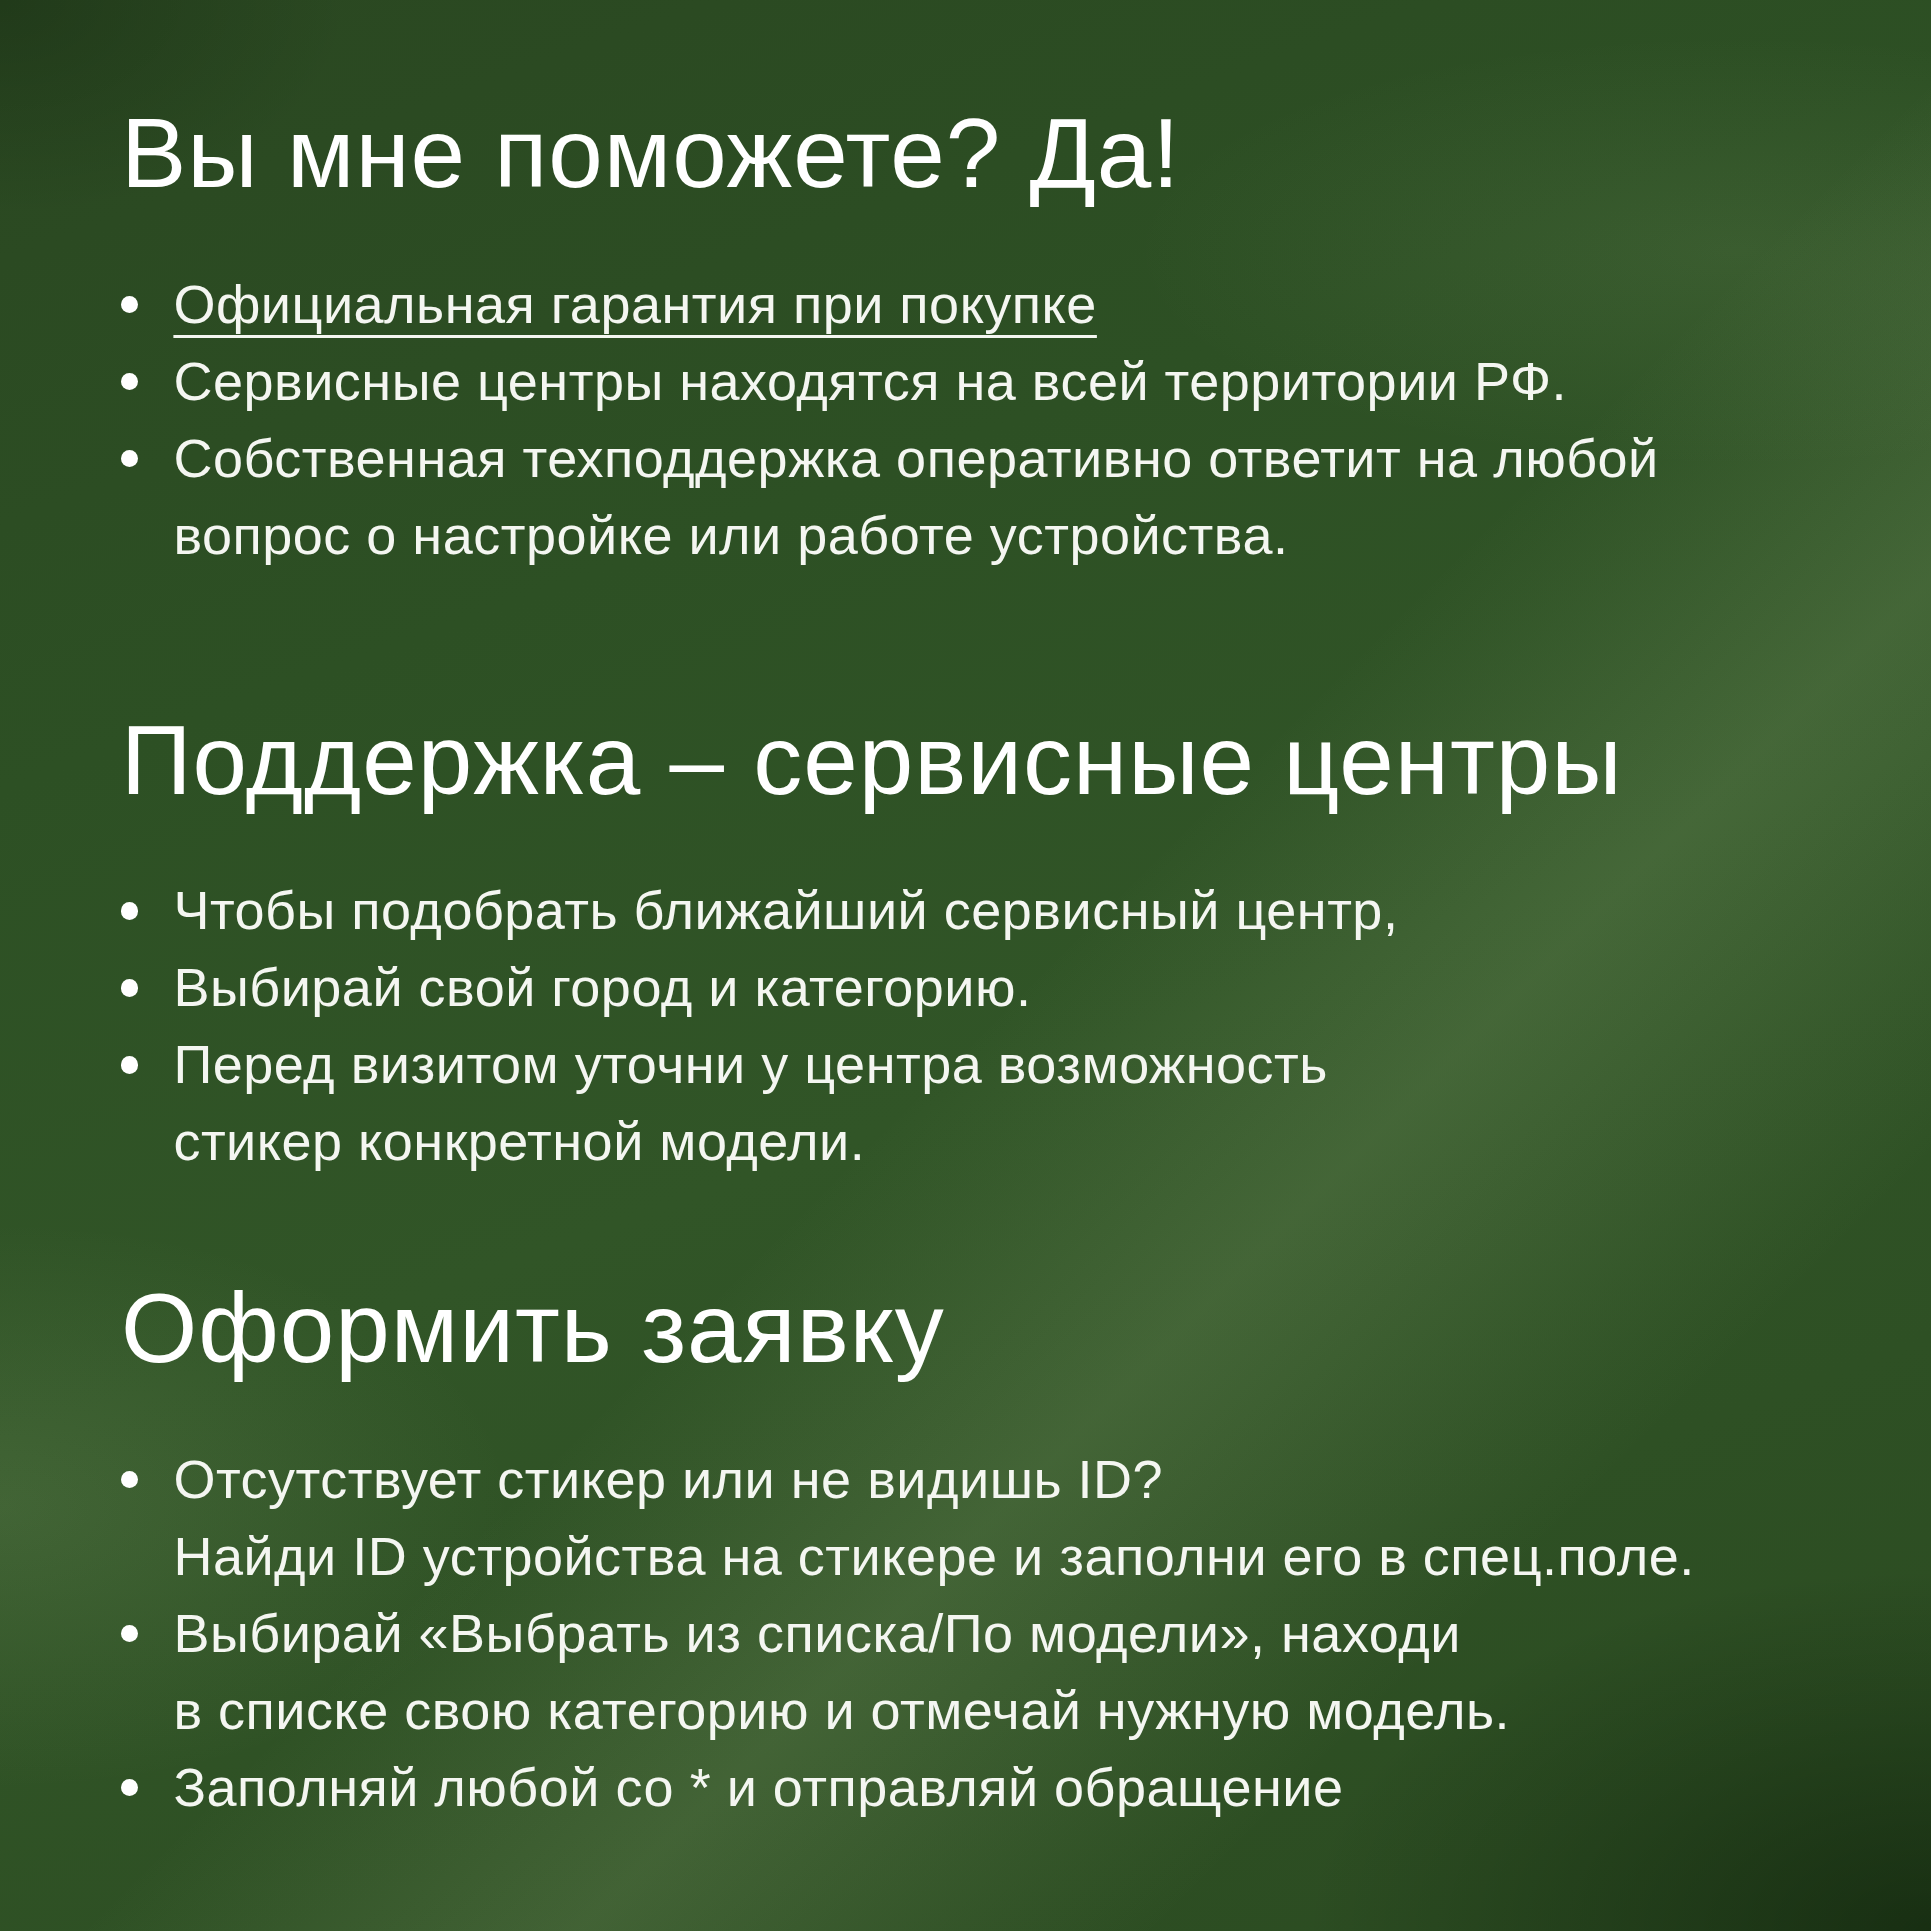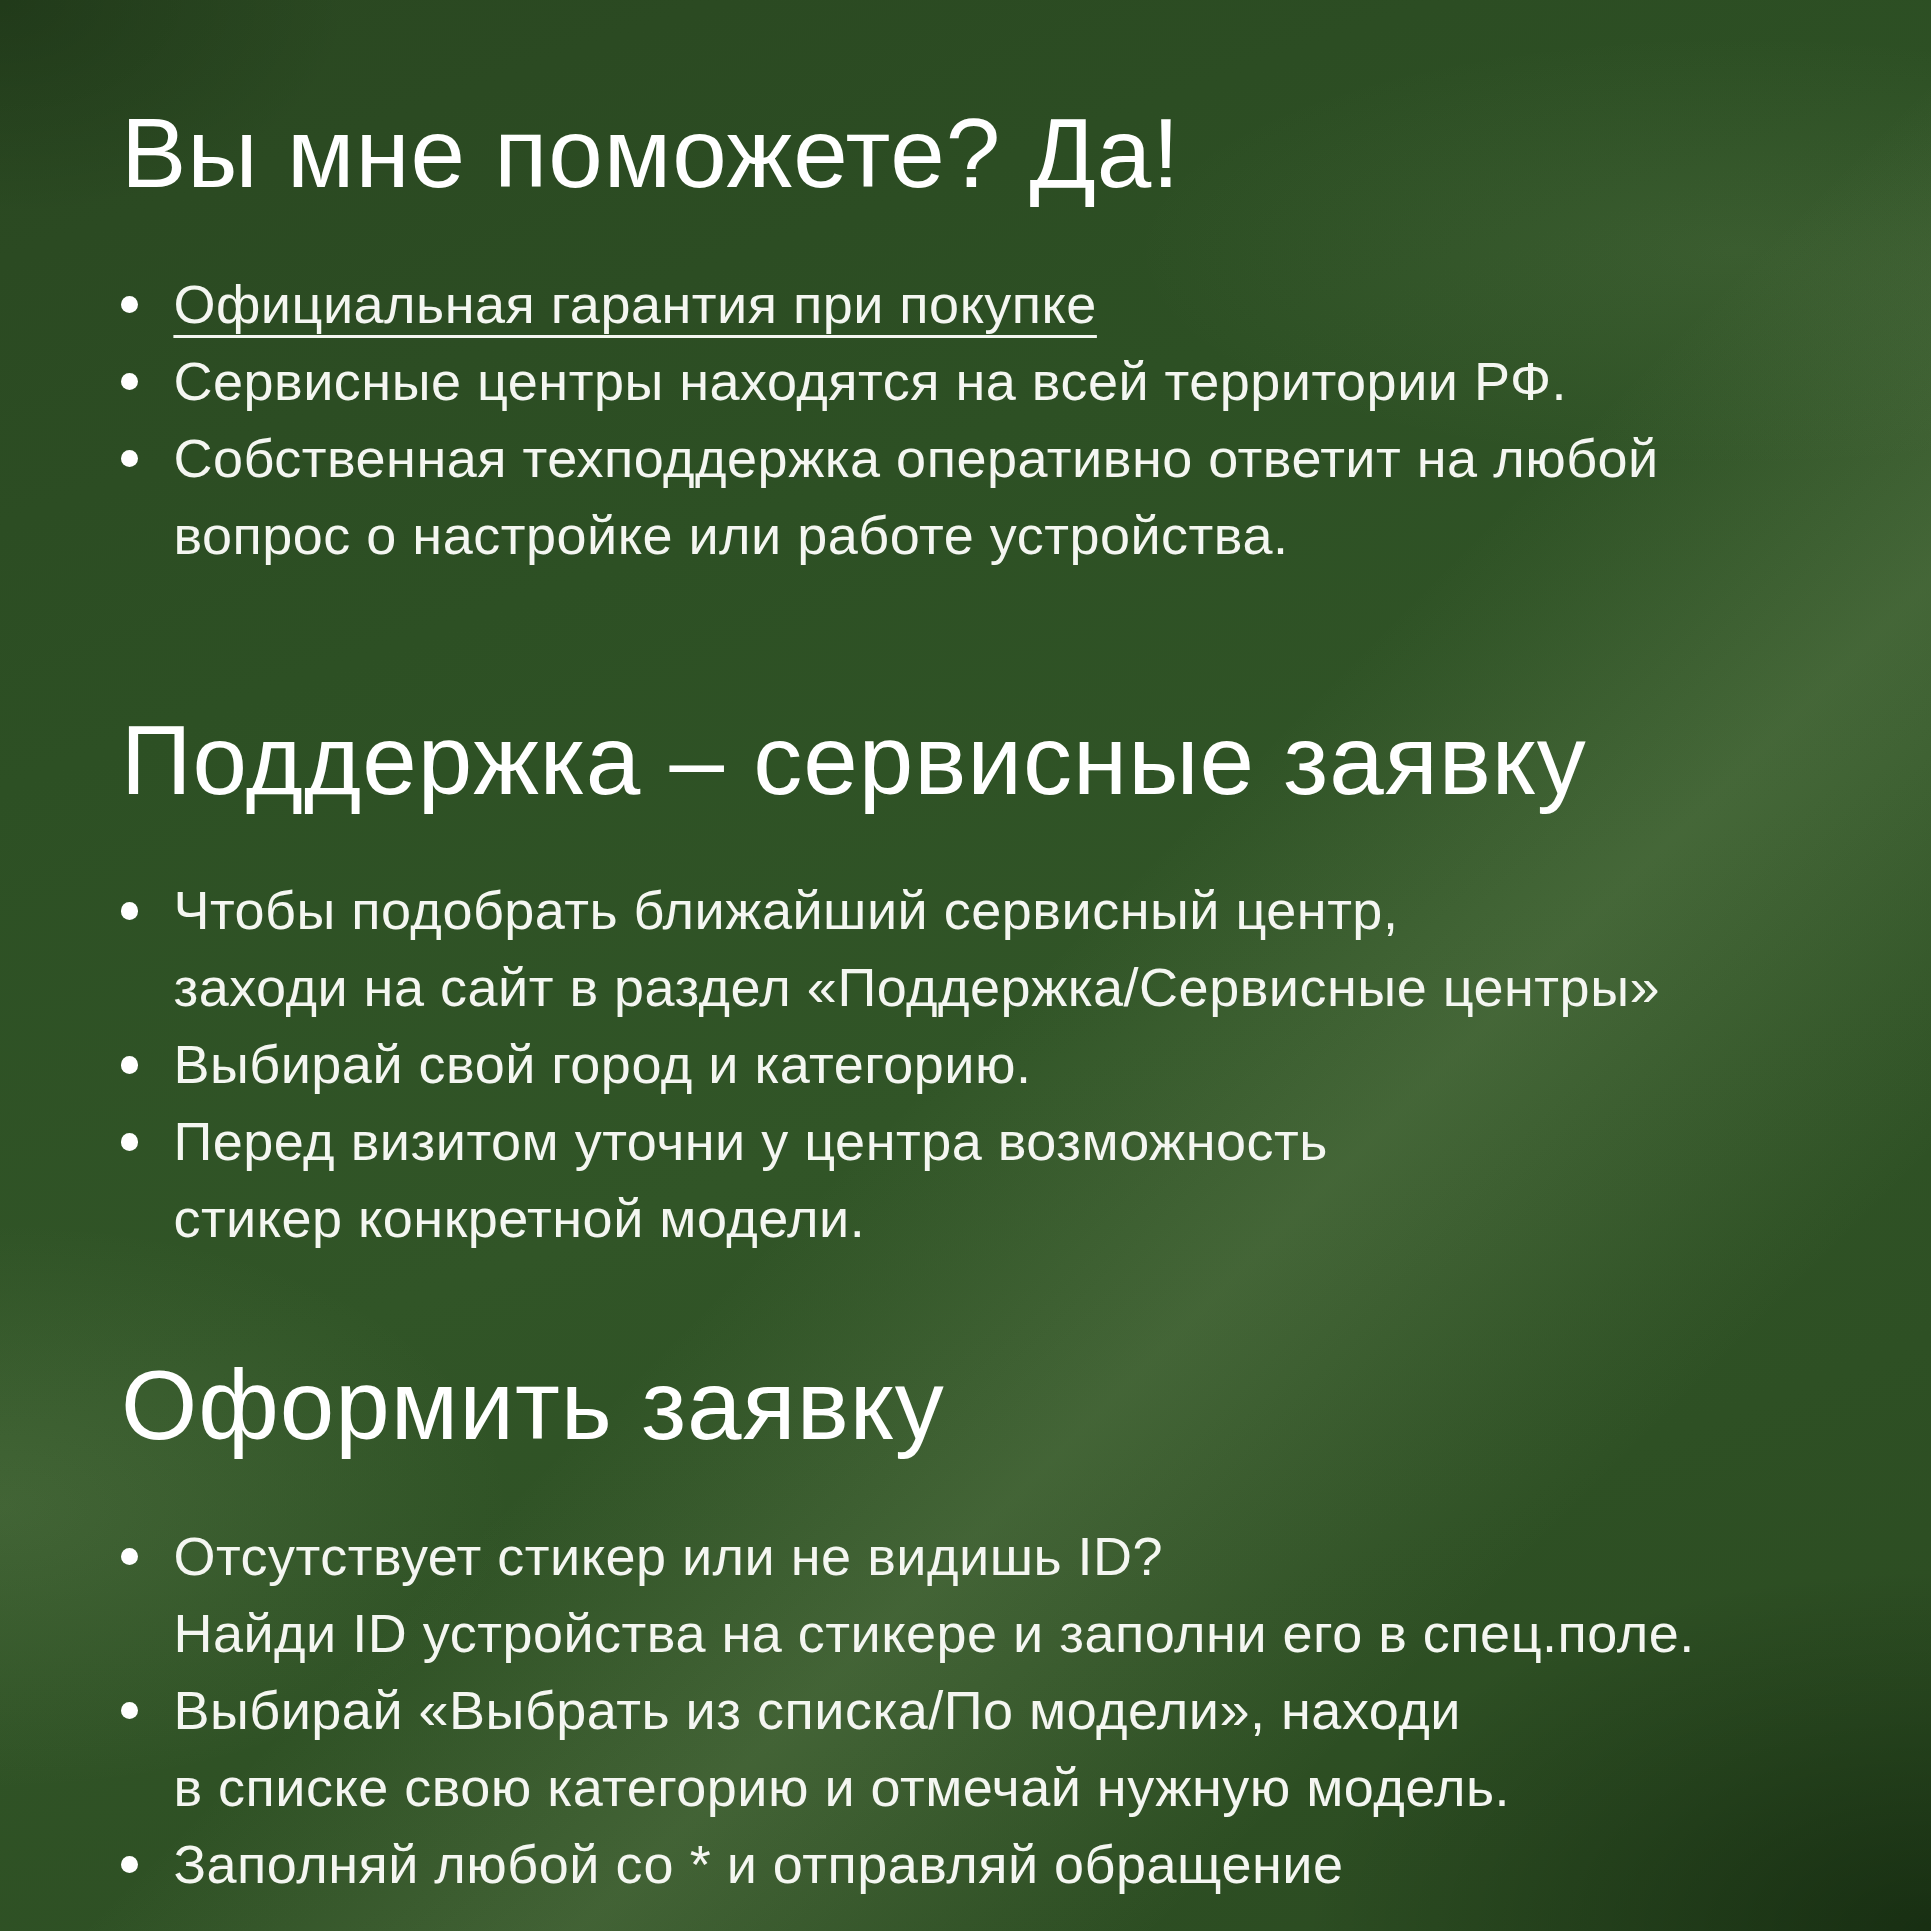--- a/index.html
+++ b/index.html
@@ -91,27 +91,26 @@
         <span class="dot"></span>
         <span class="text">
           <span class="line">Собственная техподдержка оперативно ответит на любой</span>
           <span class="line">вопрос о настройке или работе устройства.</span>
         </span>
       </li>
     </ul>
   </section>
 
   <section class="sec-2">
-    <h2 class="title">Поддержка – сервисные заявку</h2>
+    <h2 class="title">Поддержка – сервисные центры</h2>
     <ul class="bullets">
       <li class="bullet">
         <span class="dot"></span>
         <span class="text">
           <span class="line">Чтобы подобрать ближайший сервисный центр,</span>
-          <span class="line">заходи на сайт в раздел «Поддержка/Сервисные центры»</span>
         </span>
       </li>
       <li class="bullet">
         <span class="dot"></span>
         <span class="text">
           <span class="line">Выбирай свой город и категорию.</span>
         </span>
       </li>
       <li class="bullet">
         <span class="dot"></span>

